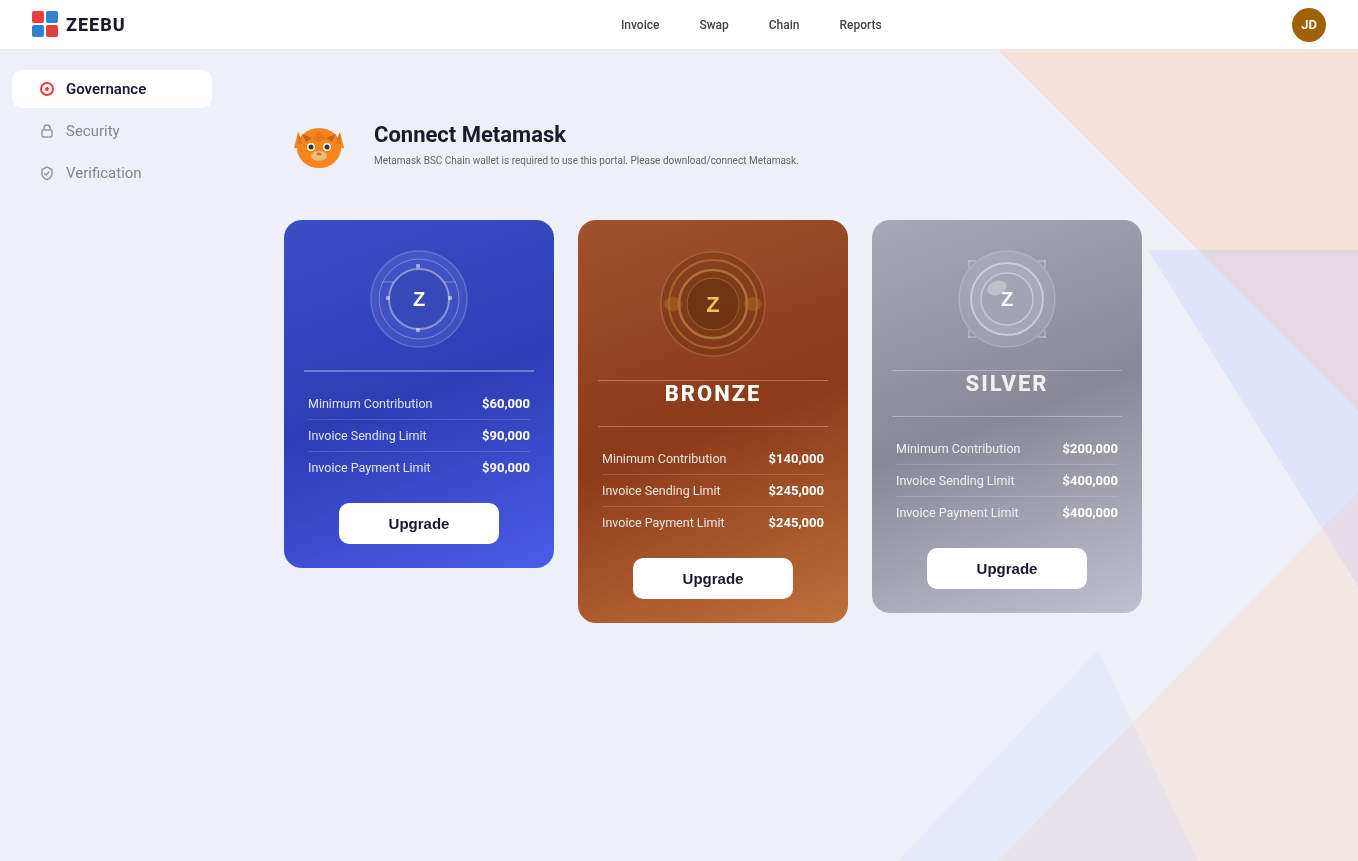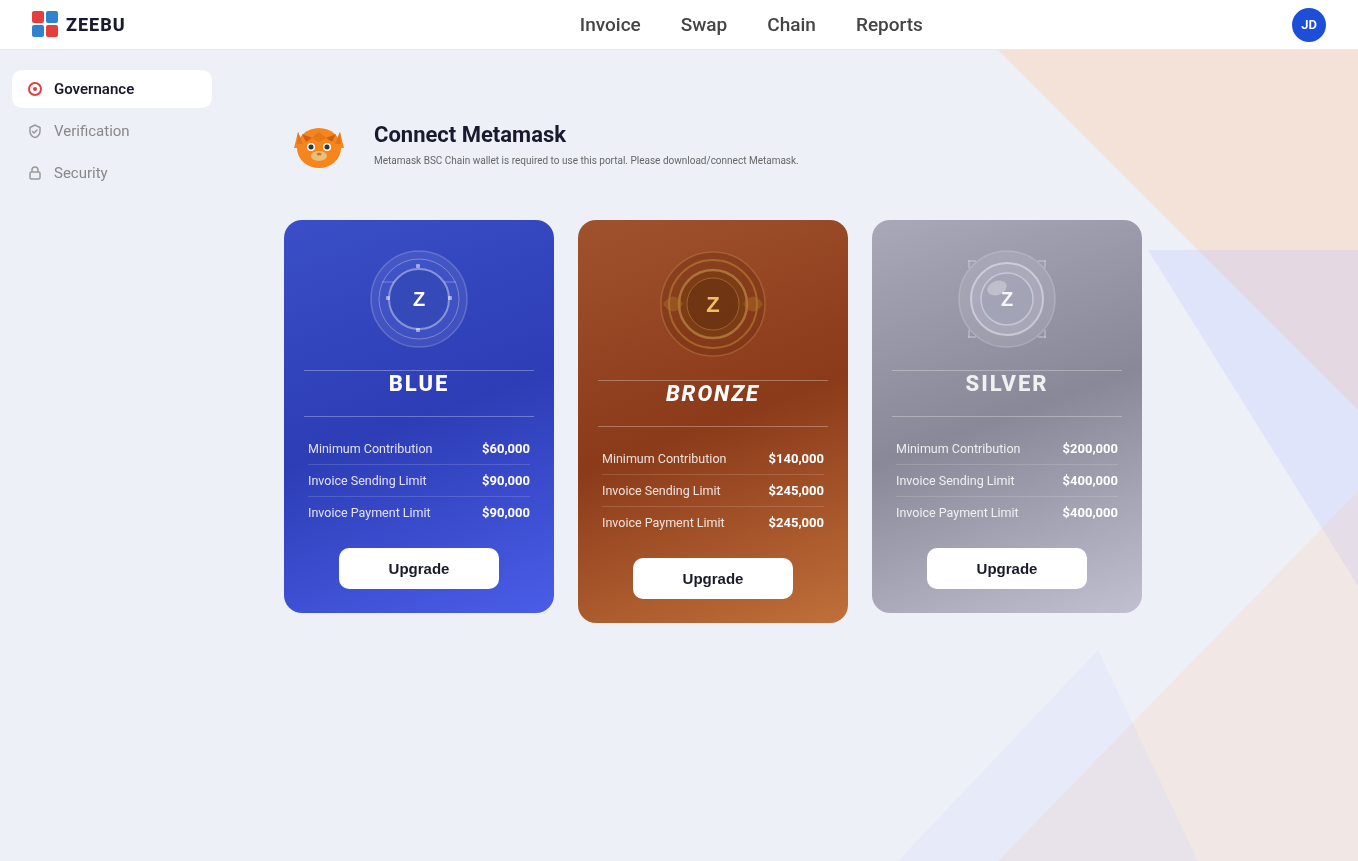--- a/index.html
+++ b/index.html
@@ -39,30 +39,30 @@
       color: #1a1a2e;
       letter-spacing: 1px;
     }
     .nav-links {
       display: flex;
       gap: 40px;
       flex: 1;
       justify-content: center;
     }
     .nav-link {
-      font-size: 19px;
+      font-size: 12px;
       color: #444;
       cursor: pointer;
       font-weight: 500;
     }
     .nav-avatar {
       width: 34px;
       height: 34px;
       border-radius: 50%;
-      background: #1d4ed8;
+      background: #a16207;
       color: #fff;
       display: flex;
       align-items: center;
       justify-content: center;
       font-size: 13px;
       font-weight: 600;
       cursor: pointer;
     }
 
     
@@ -75,21 +75,21 @@
     .sidebar {
       width: 224px;
       background: #eef0f8;
       padding: 20px 12px;
       flex-shrink: 0;
     }
     .sidebar-item {
       display: flex;
       align-items: center;
       gap: 10px;
-      padding: 10px 14px;
+      padding: 10px 26px;
       border-radius: 10px;
       cursor: pointer;
       margin-bottom: 4px;
     }
     .sidebar-item.active {
       background: #fff;
     }
     .sidebar-item-label {
       font-size: 15px;
       font-weight: 600;
@@ -188,21 +188,21 @@
     }
 
     .card-title {
       text-align: center;
       font-size: 22px;
       font-weight: 800;
       letter-spacing: 2px;
       margin-bottom: 20px;
     }
     .card-blue .card-title { color: #fff; }
-    .card-bronze .card-title { color: #fff; font-style: italic; }
+    .card-bronze .card-title { color: #fff; }
     .card-silver .card-title { color: #f0f0f0; }
 
     .card-divider {
       height: 1px;
       margin: 0 20px;
       opacity: 0.3;
     }
     .card-blue .card-divider { background: #fff; }
     .card-bronze .card-divider { background: #fff; }
     .card-silver .card-divider { background: #fff; }
@@ -277,35 +277,35 @@
         <svg viewBox="0 0 16 16" fill="none">
           <circle cx="8" cy="8" r="6" stroke="#e53e3e" stroke-width="2"></circle>
           <circle cx="8" cy="8" r="2" fill="#e53e3e"></circle>
         </svg>
       </span>
       <span class="sidebar-item-label">Governance</span>
     </div>
     <div class="sidebar-item inactive">
       <span class="sidebar-icon">
         <svg viewBox="0 0 16 16" fill="none">
+          <rect x="3" y="7" width="10" height="7" rx="1.5" stroke="#999" stroke-width="1.5"></rect>
+          <path d="M5 7V5a3 3 0 016 0v2" stroke="#999" stroke-width="1.5"></path>
+        </svg>
+      </span>
+      <span class="sidebar-item-label">Security</span>
+    </div>
+    <div class="sidebar-item inactive">
+      <span class="sidebar-icon">
+        <svg viewBox="0 0 16 16" fill="none">
           <path d="M8 2L3 4.5v4C3 11.5 5.5 14 8 14.5 10.5 14 13 11.5 13 8.5v-4L8 2z" stroke="#999" stroke-width="1.5"></path>
           <path d="M5.5 8.5l1.5 1.5 3-3" stroke="#999" stroke-width="1.5" stroke-linecap="round"></path>
         </svg>
       </span>
       <span class="sidebar-item-label">Verification</span>
     </div>
-    <div class="sidebar-item inactive">
-      <span class="sidebar-icon">
-        <svg viewBox="0 0 16 16" fill="none">
-          <rect x="3" y="7" width="10" height="7" rx="1.5" stroke="#999" stroke-width="1.5"></rect>
-          <path d="M5 7V5a3 3 0 016 0v2" stroke="#999" stroke-width="1.5"></path>
-        </svg>
-      </span>
-      <span class="sidebar-item-label">Security</span>
-    </div>
   </aside>
 
   <main class="main">
 
     <svg class="bg-shapes" viewBox="0 0 600 811">
 
       <polygon points="600,0 200,0 600,400" fill="rgba(255,200,160,0.35)"></polygon>
 
       <polygon points="600,200 350,200 600,600" fill="rgba(180,190,255,0.25)"></polygon>
 
@@ -364,21 +364,20 @@
             <rect x="22" y="52" width="4" height="4" fill="rgba(255,255,255,0.5)" rx="1"></rect>
             <rect x="84" y="52" width="4" height="4" fill="rgba(255,255,255,0.5)" rx="1"></rect>
             <rect x="52" y="20" width="4" height="4" fill="rgba(255,255,255,0.5)" rx="1"></rect>
             <rect x="52" y="84" width="4" height="4" fill="rgba(255,255,255,0.5)" rx="1"></rect>
 
             <line x1="18" y1="38" x2="30" y2="38" stroke="rgba(255,255,255,0.3)" stroke-width="1"></line>
             <line x1="80" y1="38" x2="92" y2="38" stroke="rgba(255,255,255,0.3)" stroke-width="1"></line>
           </svg>
         </div>
         <div class="card-divider"></div>
-        <div class="card-title">BLUE</div>
         <div class="card-divider"></div>
         <div class="card-stats">
           <div class="card-stat-row">
             <span class="stat-label">Minimum Contribution</span>
             <span class="stat-value">$60,000</span>
           </div>
           <div class="card-stat-row">
             <span class="stat-label">Invoice Sending Limit</span>
             <span class="stat-value">$90,000</span>
           </div>

